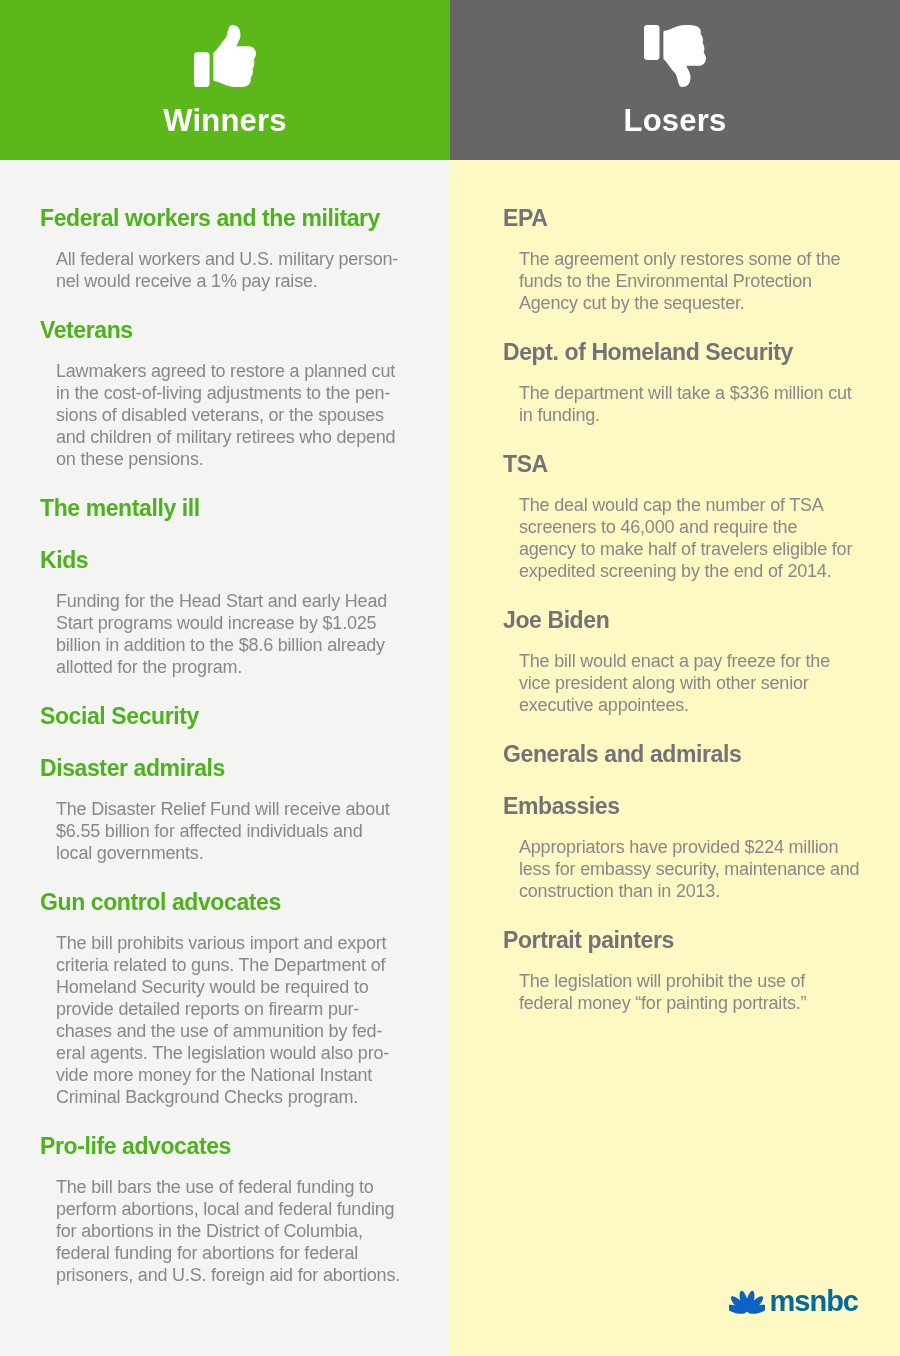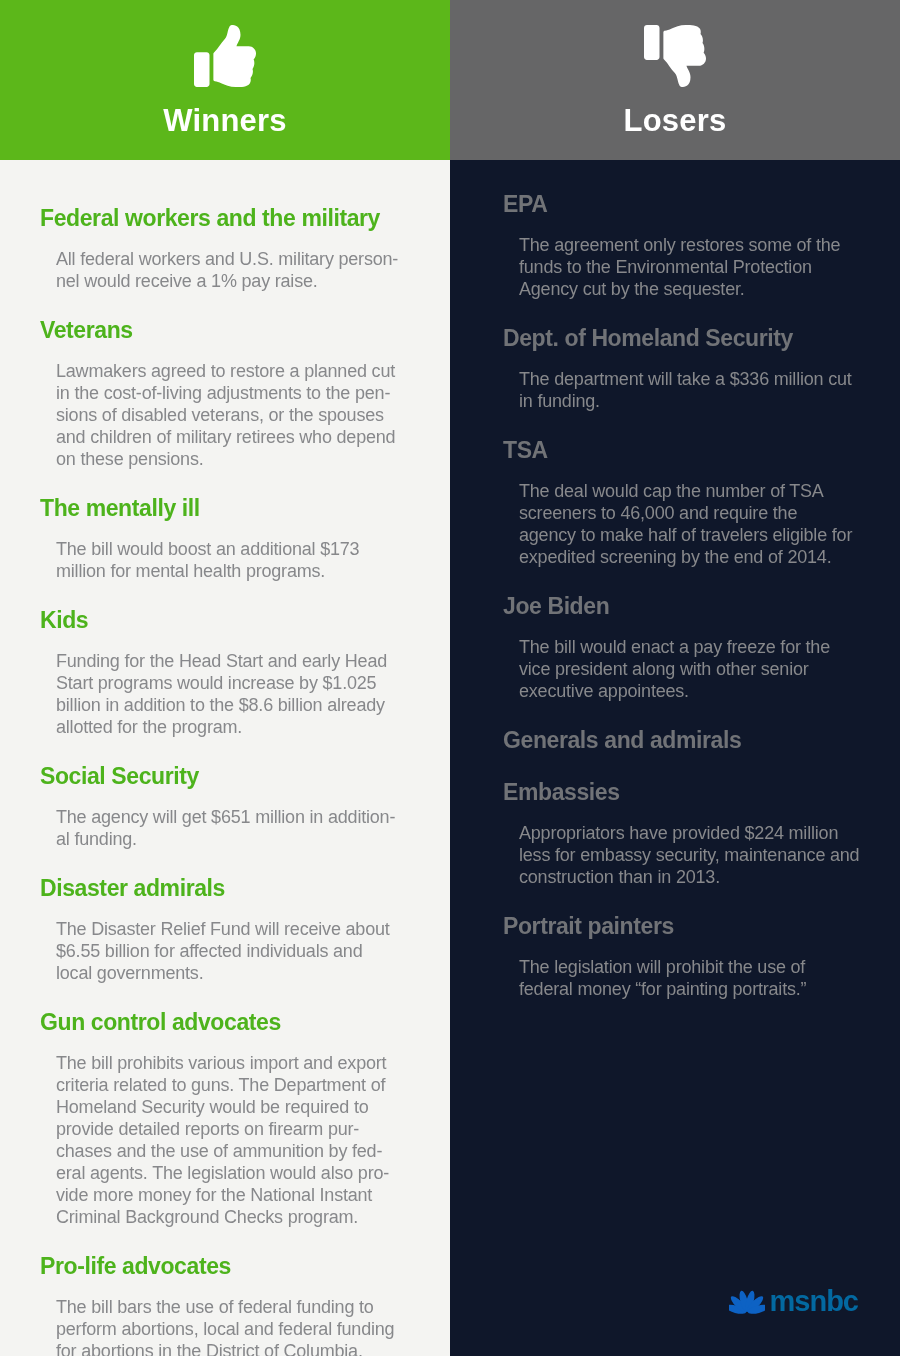--- a/index.html
+++ b/index.html
@@ -18,21 +18,21 @@
   .thumb-icon { display:block; }
   .thumb-down { transform:scaleY(-1); }
   .header-label {
     color:#ffffff; font-size:31px; font-weight:bold; letter-spacing:0.2px; line-height:1;
   }
   
   .col {
     position:absolute; top:160px; height:1196px; width:450px; box-sizing:border-box;
   }
   .winners-col { left:0;   background:#f4f4f2; padding:45px 0 4px 40px; }
-  .losers-col  { left:450px; background:#0f172a; padding:31px 0 0 53px; }
+  .losers-col  { left:450px; background:#fef9c3; padding:45px 0 0 53px; }
   .sec { margin:0 0 25px 0; }
   .sec-heading {
     margin:0 0 7px 0; font-size:23px; line-height:27px; font-weight:bold;
     letter-spacing:-0.4px;
   }
   .winners-col .sec-heading { color:#4db31c; }
   .losers-col  .sec-heading { color:#717377; }
   .sec-body {
     margin:16px; font-size:18px; line-height:22px; color:#87888b;
     letter-spacing:-0.2px; white-space:pre;
@@ -76,36 +76,32 @@
     <h2 class="sec-heading">Veterans</h2>
     <p class="sec-body">Lawmakers agreed to restore a planned cut
 in the cost-of-living adjustments to the pen-
 sions of disabled veterans, or the spouses
 and children of military retirees who depend
 on these pensions.</p>
   </section>
 
   <section class="sec">
     <h2 class="sec-heading">The mentally ill</h2>
-    <p class="sec-body">The bill would boost an additional $173
-million for mental health programs.</p>
   </section>
 
   <section class="sec">
     <h2 class="sec-heading">Kids</h2>
     <p class="sec-body">Funding for the Head Start and early Head
 Start programs would increase by $1.025
 billion in addition to the $8.6 billion already
 allotted for the program.</p>
   </section>
 
   <section class="sec">
     <h2 class="sec-heading">Social Security</h2>
-    <p class="sec-body">The agency will get $651 million in addition-
-al funding.</p>
   </section>
 
   <section class="sec">
     <h2 class="sec-heading">Disaster admirals</h2>
     <p class="sec-body">The Disaster Relief Fund will receive about
 $6.55 billion for affected individuals and
 local governments.</p>
   </section>
 
   <section class="sec">

